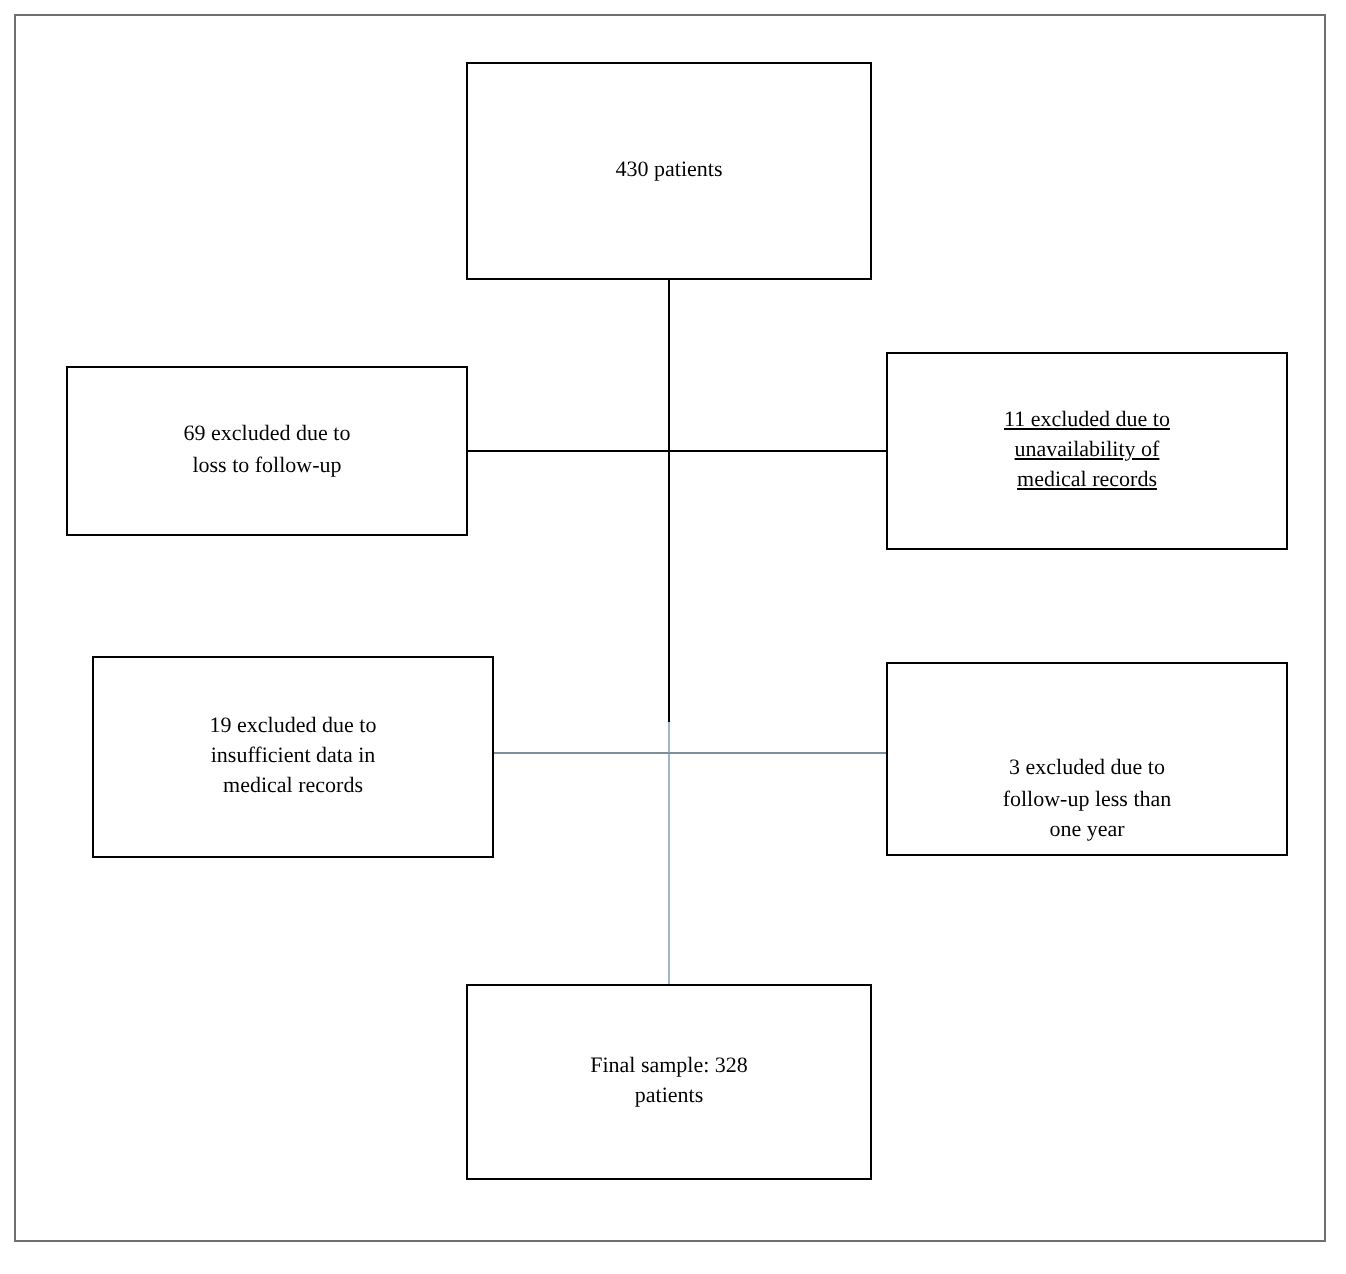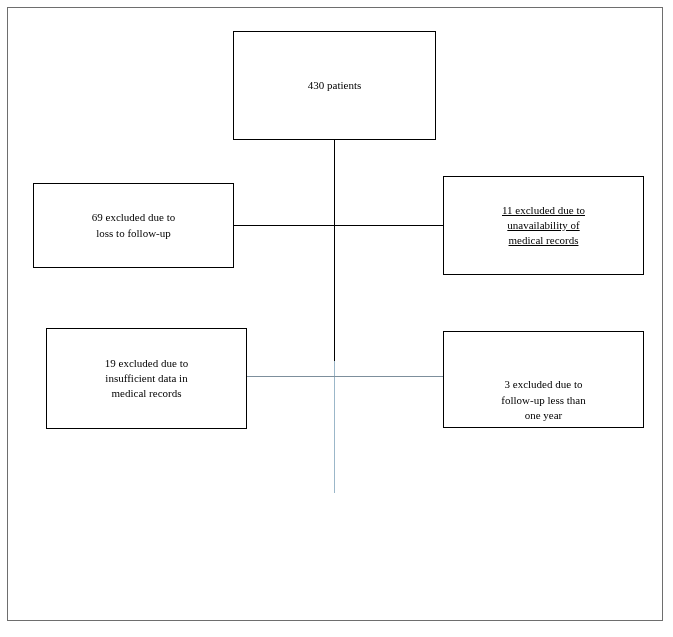--- a/index.html
+++ b/index.html
@@ -101,14 +101,18 @@
 insufficient data in
 medical records</span>
   </div>
 
   <div class="node" style="left:443px; top:331px; width:201px; height:97px;align-items:flex-end;">
     <span class="txt">3 excluded due to
 follow-up less than
 one year</span>
   </div>
 
+  <div class="node" style="left:233px; top:492px; width:203px; height:98px;">
+    <span class="txt">Final sample: 328
+patients</span>
+  </div>
 
 </div>
 
 </body></html>

